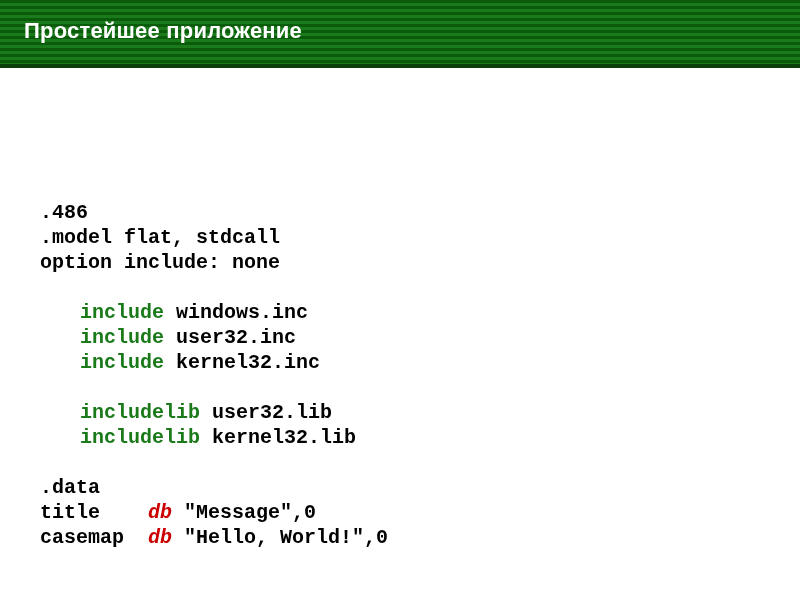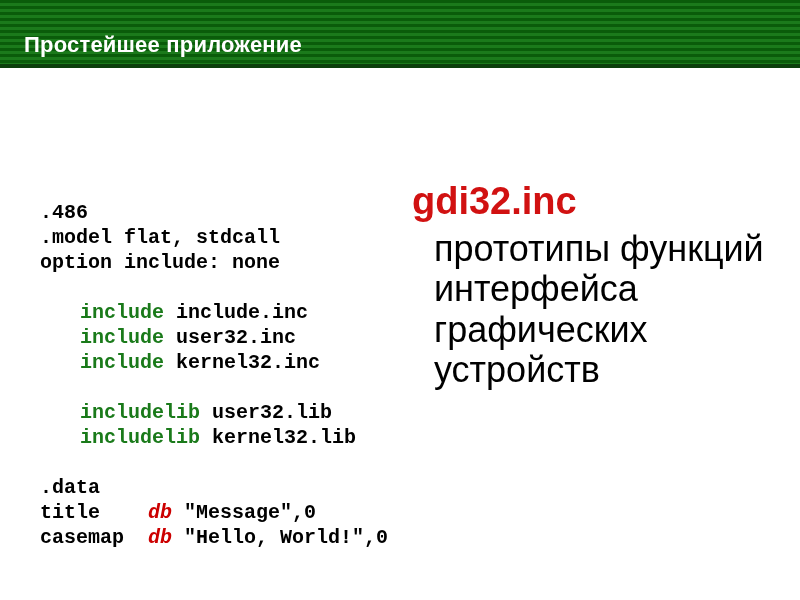--- a/index.html
+++ b/index.html
@@ -28,21 +28,21 @@
       #1b7a1b 6px
     );
     border-bottom: 4px solid #0b3f0b;
     position: relative;
   }
   .titlebar h1 {
     margin: 0;
     color: #fff;
     font-size: 22px;
     font-weight: bold;
-    padding: 32px 0 0 24px;
+    padding: 18px 0 0 24px;
     letter-spacing: 0.2px;
   }
   .code {
     position: absolute;
     left: 40px;
     top: 175px;
     font-family: "Courier New", Courier, monospace;
     font-size: 20px;
     line-height: 1.25;
     font-weight: bold;
@@ -79,29 +79,25 @@
 
   <div class="titlebar">
     <h1>Простейшее приложение</h1>
   </div>
 
   <div class="code">
 <span class="c-gray">.486</span>
 <span class="c-gray">.model flat, stdcall</span>
 <span class="c-gray">option include: none</span>
 
-<span class="c-green">include</span><span class="c-black"> include.inc</span>
+<span class="c-green">include</span><span class="c-black"> windows.inc</span>
 <span class="c-green">include</span><span class="c-black"> user32.inc</span>
 <span class="c-green">include</span><span class="c-black"> kernel32.inc</span>
 
 <span class="c-green">includelib</span><span class="c-black"> user32.lib</span>
 <span class="c-green">includelib</span><span class="c-black"> kernel32.lib</span>
 
 <span class="c-gray">.data</span>
 <span class="c-black">title    </span><span class="c-red">db</span><span class="c-black"> "Message",0</span>
 <span class="c-black">casemap  </span><span class="c-red">db</span><span class="c-black"> "Hello, World!",0</span></div>
 
-  <div class="right">
-    <div class="heading">gdi32.inc</div>
-    <div class="desc">прототипы функций интерфейса графических устройств</div>
-  </div>
 
 </div>
 
 </body></html>

